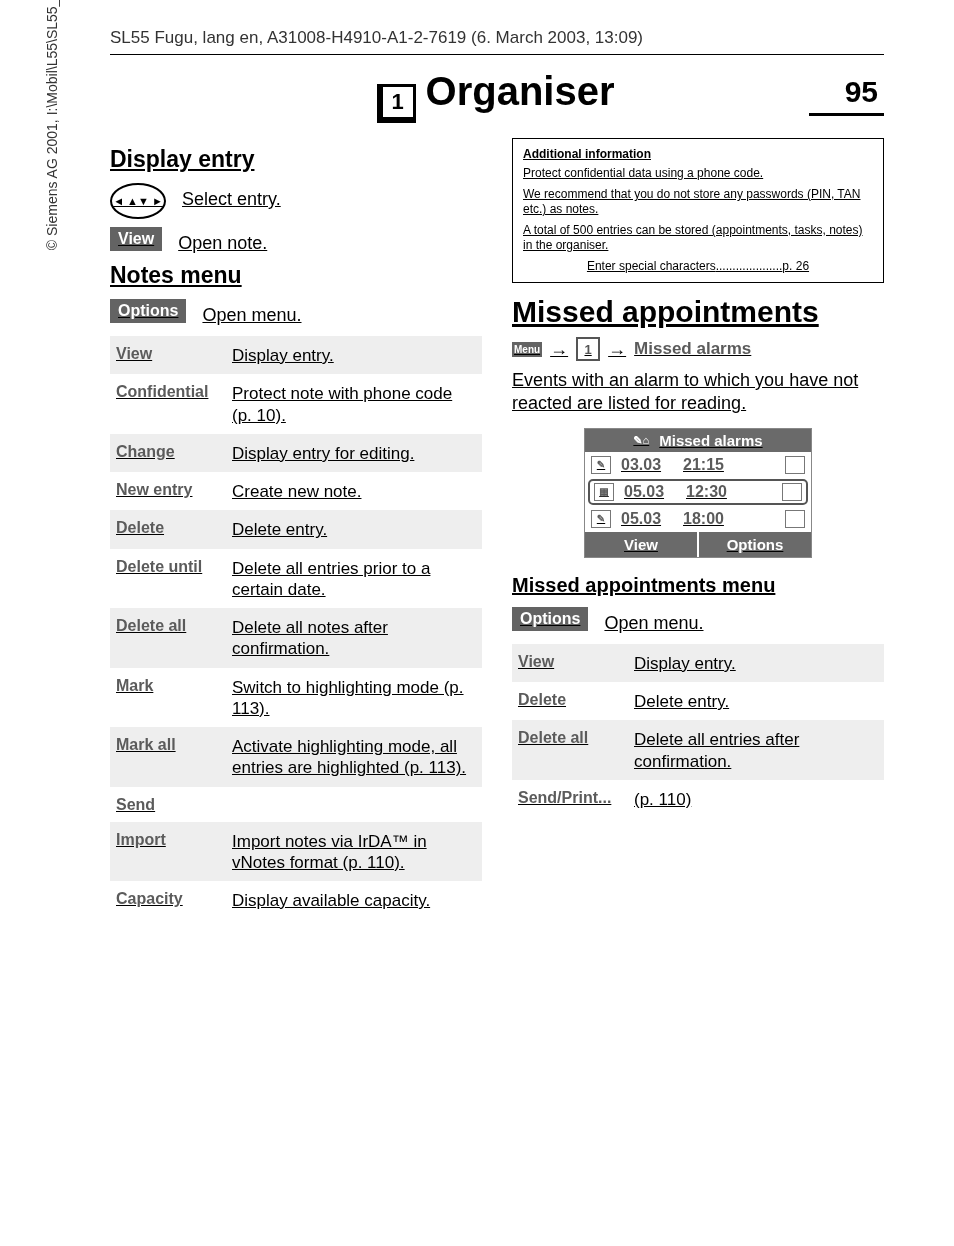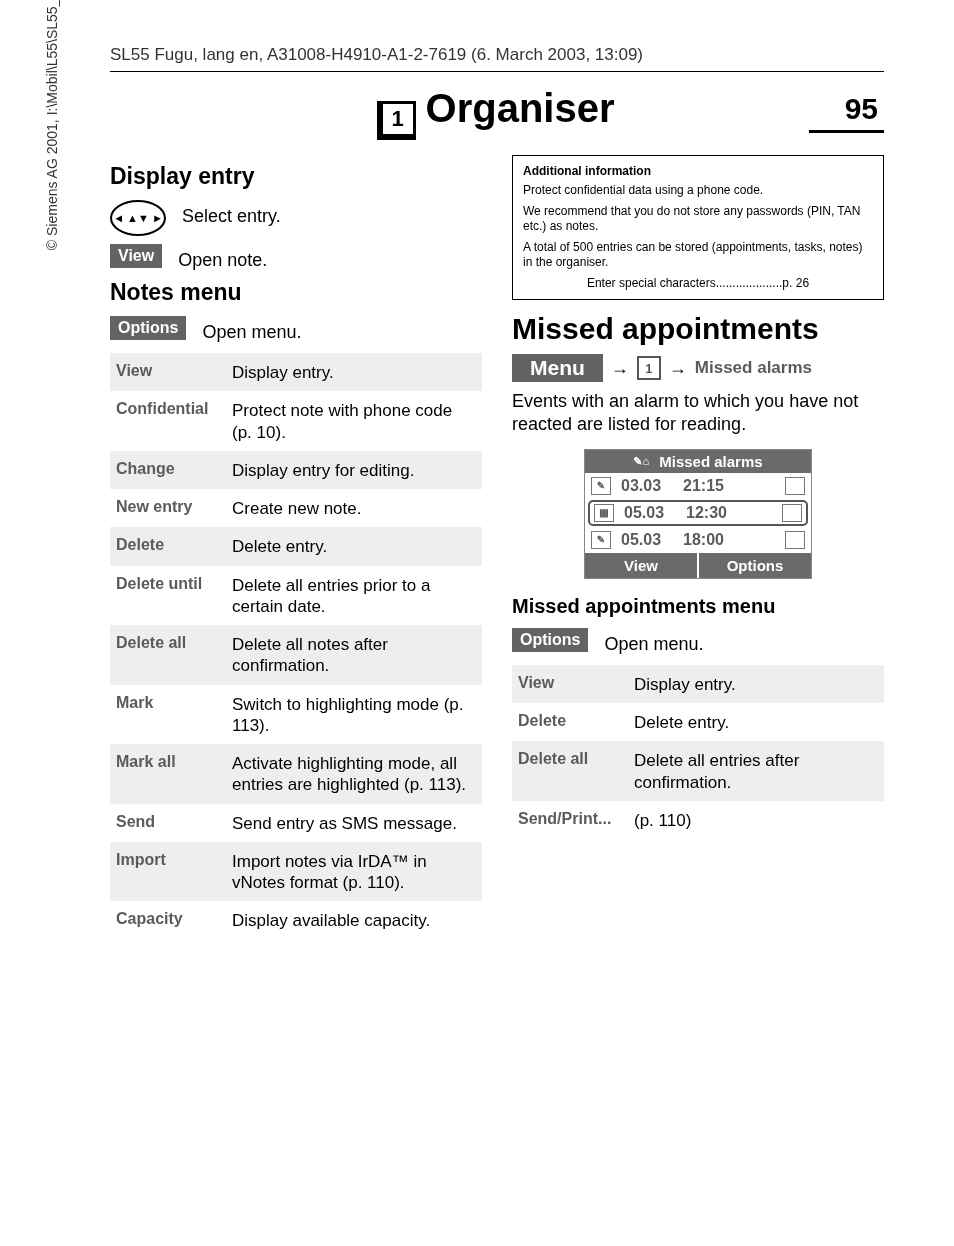--- a/index.html
+++ b/index.html
@@ -7,21 +7,20 @@
       font-family: Arial, Helvetica, sans-serif;
       width: 954px;
       height: 1246px;
       position: relative;
       background: #fff;
       color: #000;
     }
     .page {
       padding: 28px 70px 40px 110px;
       position: relative;
-      margin-top: 17px;
     }
     .header-meta {
       font-size: 17px;
       color: #333;
       padding-bottom: 6px;
       border-bottom: 1px solid #000;
       margin-bottom: 14px;
     }
     .title-row {
       display: flex;
@@ -44,40 +43,40 @@
       width: 36px; height: 36px;
       border-left: 3px solid #000; border-bottom: 3px solid #000;
     }
     .page-title { font-size: 40px; font-weight: bold; }
     .page-num {
       position: absolute; right: 0; top: 6px;
       font-size: 30px; font-weight: bold;
       border-bottom: 3px solid #000;
       padding: 0 6px 4px 36px;
     }
-    .columns { display: flex; gap: 30px; }
+    .columns { display: flex; gap: 30px; text-decoration: underline; }
     .col { flex: 1; min-width: 0; }
     .h2 { font-size: 23px; font-weight: bold; margin: 8px 0 10px; }
     .h3 { font-size: 20px; font-weight: bold; margin: 16px 0 10px; }
     .h2-big { font-size: 30px; font-weight: bold; margin: 12px 0 8px; }
     .row { display: flex; align-items: flex-start; margin-bottom: 8px; gap: 16px; }
     .nav-icon {
       width: 56px; height: 36px;
       border: 2px solid #000; border-radius: 50%;
       display: flex; align-items: center; justify-content: center;
       font-size: 11px; flex-shrink: 0;
     }
     .row-text { font-size: 18px; padding-top: 6px; }
     .softkey {
       background: #636363; color: #fff;
       font-size: 16px; font-weight: bold;
       padding: 3px 8px; display: inline-block;
       flex-shrink: 0;
     }
-    .softkey-sm { padding: 2px 18px; font-size: 21px; }
+    .softkey-sm { padding: 2px 2px; font-size: 10px; }
     .opt-table { width: 100%; margin-top: 10px; border-collapse: collapse; }
     .opt-row { display: flex; border-top: 1px solid transparent; }
     .opt-row:nth-child(odd) { background: #eeeeee; }
     .opt-label {
       width: 120px; flex-shrink: 0;
       font-weight: bold; color: #5b5b5b;
       font-size: 16px; padding: 8px 6px;
     }
     .opt-desc { font-size: 17px; padding: 8px 8px 8px 2px; line-height: 1.25; }
     .info-box {
@@ -206,21 +205,20 @@
         <div class="opt-row">
             <div class="opt-label">Mark</div>
             <div class="opt-desc">Switch to highlighting mode (p. 113).</div>
           </div>
         <div class="opt-row">
             <div class="opt-label">Mark all</div>
             <div class="opt-desc">Activate highlighting mode, all entries are highlighted (p. 113).</div>
           </div>
         <div class="opt-row">
             <div class="opt-label">Send</div>
-            <div class="opt-desc">Send entry as SMS message.</div>
           </div>
         <div class="opt-row">
             <div class="opt-label">Import</div>
             <div class="opt-desc">Import notes via IrDA™ in vNotes format (p. 110).</div>
           </div>
         <div class="opt-row">
             <div class="opt-label">Capacity</div>
             <div class="opt-desc">Display available capacity.</div>
           </div>
       </div>

